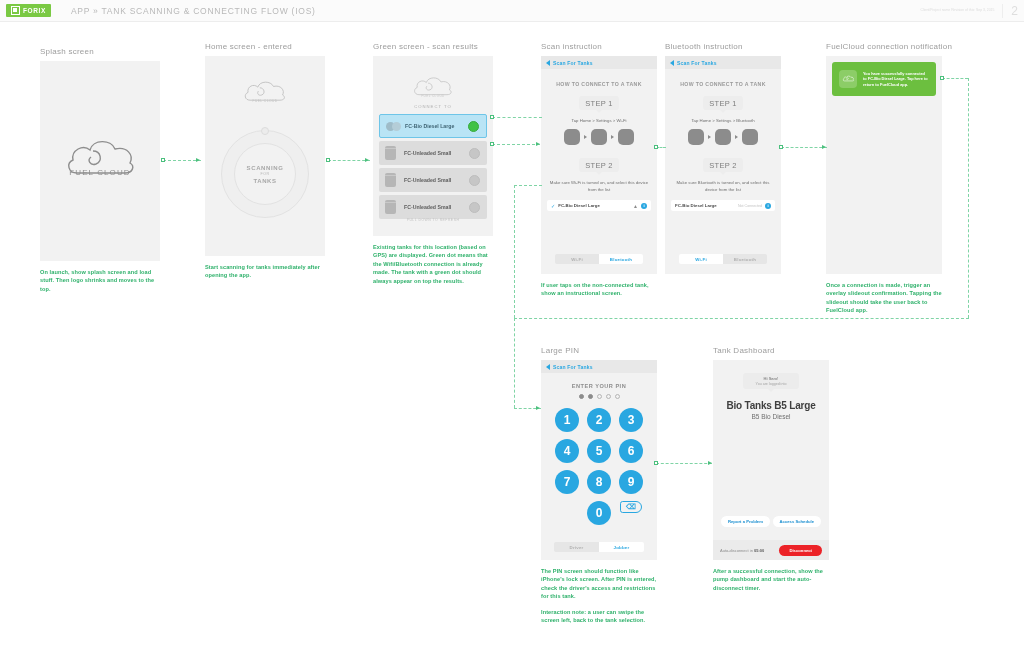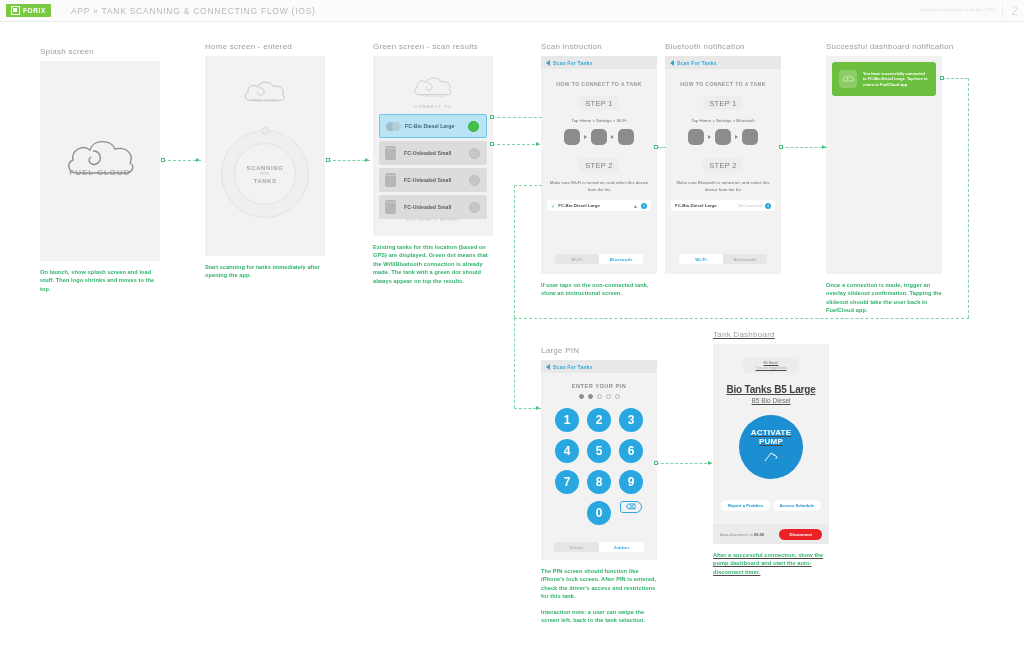--- a/index.html
+++ b/index.html
@@ -403,21 +403,21 @@
     </div>
     <div class="seg-tabs">
       <div class="seg off">Wi-Fi</div>
       <div class="seg on">Bluetooth</div>
     </div>
   </div>
   <div class="note">If user taps on the non-connected tank, show an instructional screen.</div>
 </div>
 
 <div class="frame" style="left:665px; top:42px; width:116px;">
-  <div class="frame-label">Bluetooth notification</div>
+  <div class="frame-label">Bluetooth instruction</div>
   <div class="phone" style="width:116px; height:218px;">
     <div class="navbar">
       <div class="nav-arrow"></div>
       <div class="nav-label">Scan For Tanks</div>
     </div>
     <div class="howto">HOW TO CONNECT TO A TANK</div>
     <div class="step-badge">
       <span>STEP 1</span>
     </div>
     <div class="step-sub">Tap Home  &gt;  Settings  &gt;  Bluetooth</div>
@@ -438,21 +438,21 @@
       <span class="info-i">i</span>
     </div>
     <div class="seg-tabs">
       <div class="seg on">Wi-Fi</div>
       <div class="seg off">Bluetooth</div>
     </div>
   </div>
 </div>
 
 <div class="frame" style="left:826px; top:42px; width:116px;">
-  <div class="frame-label">Successful dashboard notification</div>
+  <div class="frame-label">FuelCloud connection notification</div>
   <div class="phone" style="width:116px; height:218px;">
     <div class="toast">
       <div class="toast-icon">
         <svg width="13" height="10" viewBox="0 0 74 46">
           <path d="M14 34 C6 34 4 25 11 22 C9 13 20 8 26 14 C29 4 46 4 50 13 C61 10 68 19 64 26 C69 29 67 34 60 34 Z" fill="none" stroke="#ffffff" stroke-width="3"></path>
           <path d="M29 15 C36 15 38 24 32 26 C27 28 24 23 27 20" fill="none" stroke="#ffffff" stroke-width="3"></path>
         </svg>
       </div>
       <div class="toast-text">You have successfully connected to FC-Bio Diesel Large. Tap here to return to FuelCloud app.</div>
     </div>
@@ -491,38 +491,29 @@
     </div>
     <div class="pin-tabs">
       <div class="seg off">Driver</div>
       <div class="seg on">Jobber</div>
     </div>
   </div>
   <div class="note">The PIN screen should function like iPhone's lock screen. After PIN is entered, check the driver's access and restrictions for this tank.</div>
   <div class="note">Interaction note: a user can swipe the screen left, back to the tank selection.</div>
 </div>
 
-<div class="frame" style="left:713px; top:330px; width:116px;text-decoration:underline;">
+<div class="frame" style="left:713px; top:346px; width:116px;">
   <div class="frame-label">Tank Dashboard</div>
   <div class="phone" style="width:116px; height:200px;">
     <div class="hi-bubble">
       <div class="hi-l1">Hi Sam!</div>
       <div class="hi-l2">You are logged into</div>
     </div>
     <div class="dash-title">Bio Tanks B5 Large</div>
     <div class="dash-sub">B5 Bio Diesel</div>
-    <div class="pump-btn">
-      <div class="pump-l">ACTIVATE</div>
-      <div class="pump-l">PUMP</div>
-      <div class="pump-nozzle">
-        <svg width="16" height="12" viewBox="0 0 24 18">
-          <path d="M3 15 L12 3 M12 3 L18 7 M16 5 L21 9 L19 12" fill="none" stroke="#ffffff" stroke-width="1.4"></path>
-        </svg>
-      </div>
-    </div>
     <div class="dash-actions">
       <div class="dash-btn">Report a Problem</div>
       <div class="dash-btn">Access Schedule</div>
     </div>
     <div class="dash-bottom">
       <div class="auto-disc">
         <span>Auto-disconnect in</span>
         <b>05:00</b>
       </div>
       <div class="disconnect-btn">Disconnect</div>

